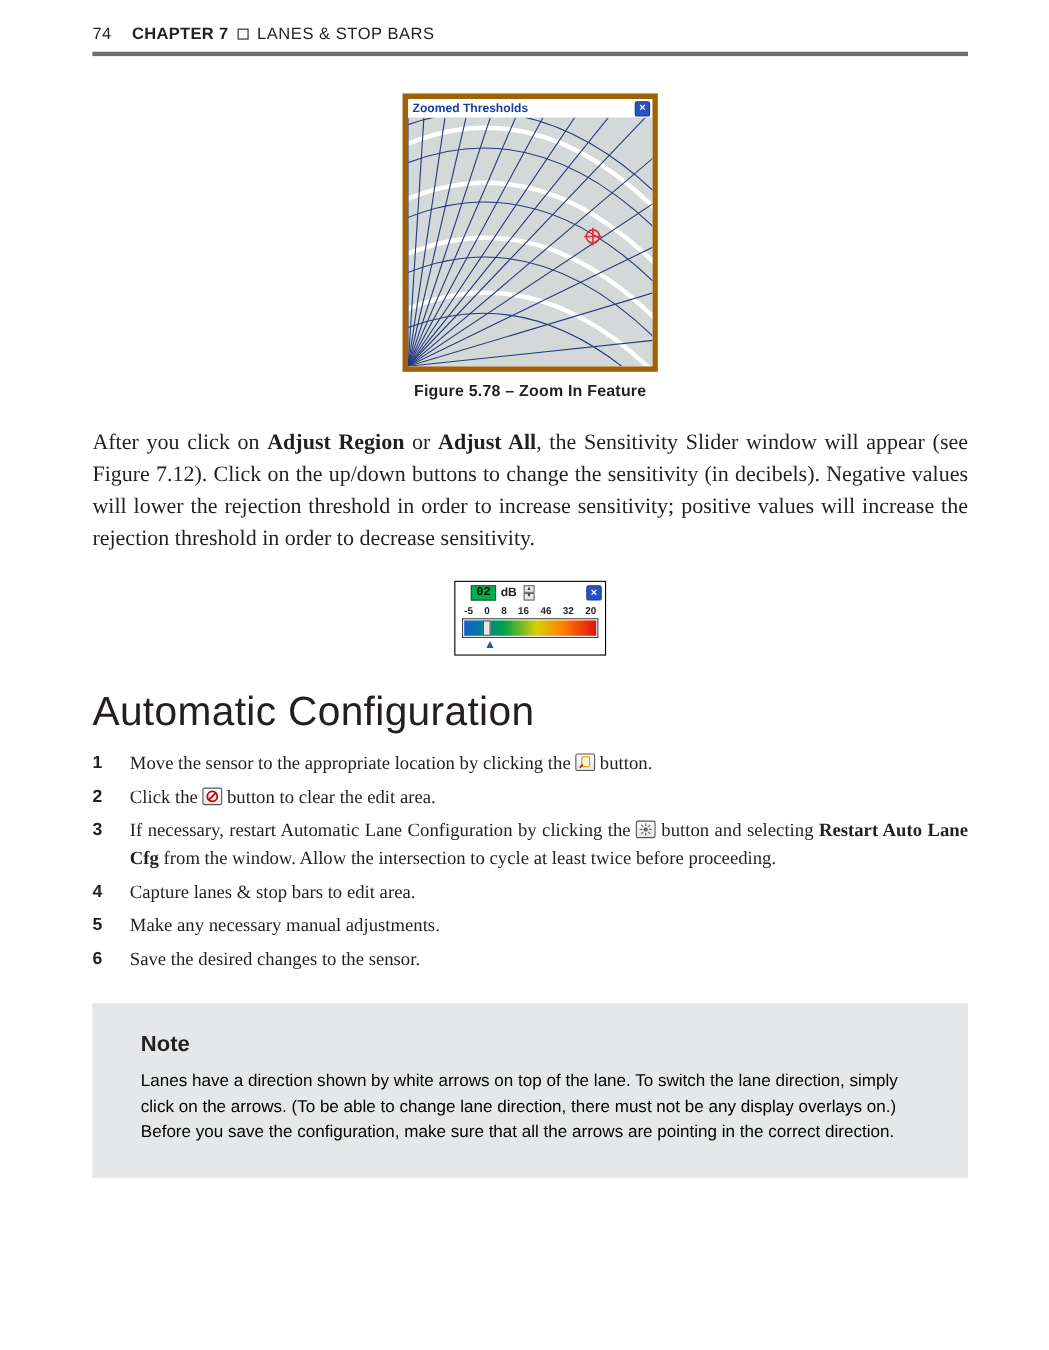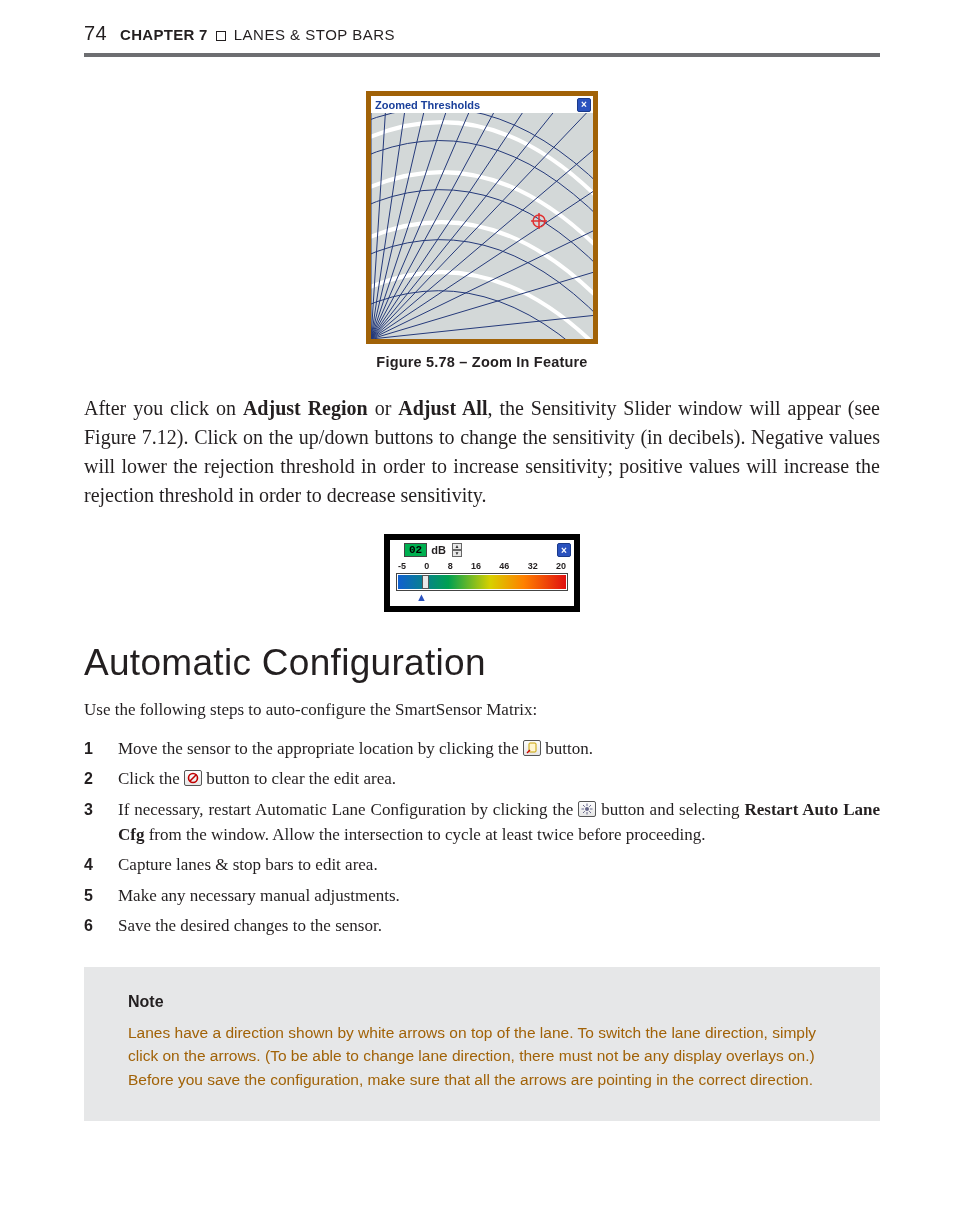--- a/index.html
+++ b/index.html
@@ -21,21 +21,21 @@
     font-weight: 700;
     font-size: 15px;
     letter-spacing: 0.3px;
     color: #231f20;
     padding-bottom: 8px;
   }
   .page-num {
     width: 36px;
     font-family: Arial, sans-serif;
     font-weight: 400;
-    font-size: 20px;
+    font-size: 15px;
   }
   .chapter-label { font-weight: 800; }
   .checkbox-sym {
     display: inline-block;
     width: 10px; height: 10px;
     border: 1px solid #231f20;
     margin: 0 8px;
     position: relative;
     top: 1px;
   }
@@ -106,22 +106,22 @@
     line-height: 1.45;
     text-align: justify;
     margin-top: 24px;
   }
   .body-p b { font-weight: 700; }
 
   
   .fig712 { margin-top: 24px; text-align: center; }
   .sliderwin {
     display: inline-block;
-    width: 196px;
-    border: 6px solid #000000;
+    width: 138px;
+    border: 1px solid #000000;
     background: #fff;
     padding-bottom: 4px;
   }
   .slider-top {
     display: flex;
     align-items: center;
     justify-content: space-between;
     padding: 3px 3px 2px 14px;
   }
   .db-box {
@@ -242,28 +242,28 @@
   .inline-icon svg { display: block; }
 
   .note-box {
     background: #e6e7e8;
     margin-top: 28px;
     padding: 26px 44px 30px 44px;
   }
   .note-title {
     font-family: 'Arial Narrow', Arial, sans-serif;
     font-weight: 800;
-    font-size: 16px;
+    font-size: 20px;
     margin-bottom: 10px;
   }
   .note-body {
     font-family: Arial, sans-serif;
     font-size: 15.5px;
     line-height: 1.5;
-    color: #a16207;
+    color: #000000;
   }
 </style>
 </head>
 <body>
 
 <div class="page">
 
   <div class="header-row">
     <span class="page-num">74</span>
     <span class="chapter-label">CHAPTER 7</span>
@@ -356,21 +356,20 @@
       <div class="gradient-bar-wrap">
         <div class="gradient-bar">
           <div class="slider-thumb"></div>
         </div>
       </div>
       <div class="slider-ptr">▲</div>
     </div>
   </div>
 
   <h1 class="h1">Automatic Configuration</h1>
-  <p class="lead">Use the following steps to auto-configure the SmartSensor Matrix:</p>
 
   <ol class="steps">
     <li>
       <span class="step-num">1</span>
       <span class="step-body">
         <span>Move the sensor to the appropriate location by clicking the </span><span class="inline-icon">
             <svg width="12" height="12" viewBox="0 0 12 12">
               <rect x="3" y="1" width="7" height="9" rx="1" fill="#fff7d0" stroke="#c8a000"></rect>
               <path d="M1 11 L4 8" stroke="#c00" stroke-width="1.4"></path>
             </svg>

